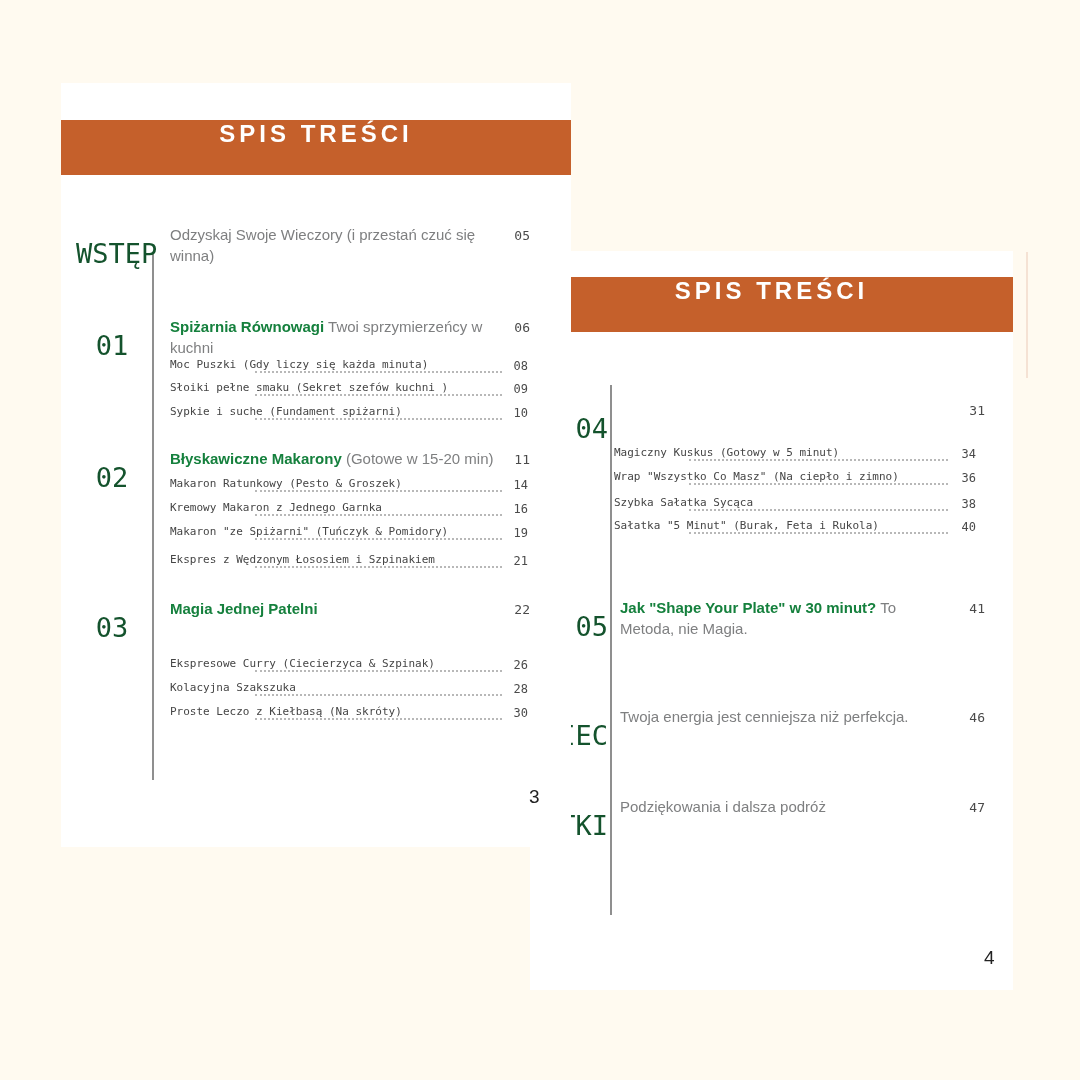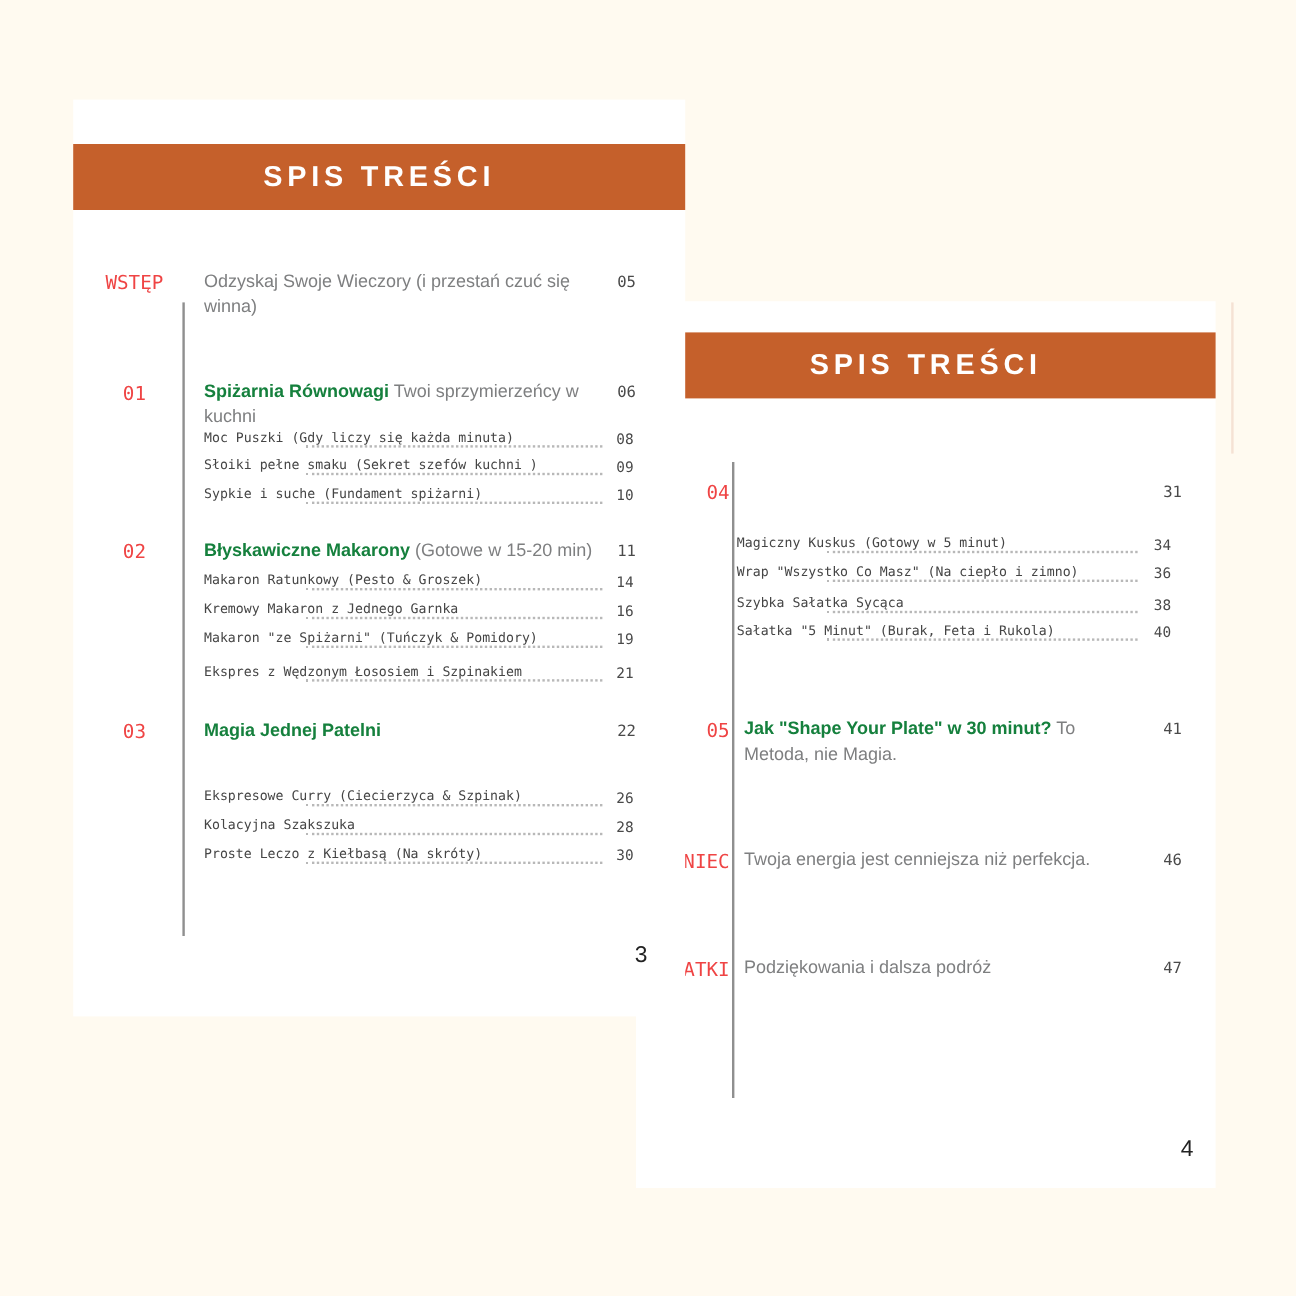--- a/index.html
+++ b/index.html
@@ -6,35 +6,35 @@
   body{
     width:1080px;height:1080px;position:relative;overflow:hidden;
     background:#FFFAF0;
     font-family:"Liberation Sans",sans-serif;
   }
   .page{position:absolute;background:#ffffff;}
   #left-page{left:61px;top:83px;width:510px;height:764px;z-index:2;}
   #right-page{left:530px;top:251px;width:483px;height:739px;z-index:1;}
 
   .bar{position:absolute;left:0;right:0;height:55px;background:#C5602B;
-       display:flex;align-items:center;justify-content:center;}
+       display:flex;align-items:flex-start;justify-content:center;}
   #left-page .bar{top:37px;}
   #right-page .bar{top:26px;}
   .bar-title{color:#ffffff;font-weight:800;font-size:24px;letter-spacing:4px;}
 
   .vline{position:absolute;width:2px;background:#8f8f8f;}
   #left-page .vline{left:91px;top:169px;height:528px;}
   #right-page .vline{left:80px;top:134px;height:530px;}
 
   .sec{position:absolute;}
   #left-page .sec{left:0;width:469px;}
   #right-page .sec{left:0;width:455px;}
 
-  .sec-label{position:absolute;top:1px;font-family:"DejaVu Sans Mono",monospace;
-             font-size:16px;color:#ef4444;white-space:pre;}
+  .sec-label{position:absolute;top:13px;font-family:"DejaVu Sans Mono",monospace;
+             font-size:27px;color:#14532d;white-space:pre;}
   #left-page .sec-label{left:15px;width:72px;text-align:center;}
   #right-page .sec-label{left:-120px;width:198px;text-align:right;}
   #right-page .sec-label.clip-shift{padding-right:17px;}
 
   .sec-head{font-size:15px;line-height:1.38;color:#7e7f80;}
   #left-page .sec-head{margin-left:109px;width:331px;}
   #right-page .sec-head{margin-left:90px;width:330px;}
   .sec-head b{font-weight:700;color:#15803d;}
 
   .sec-page{position:absolute;right:0;top:3px;

